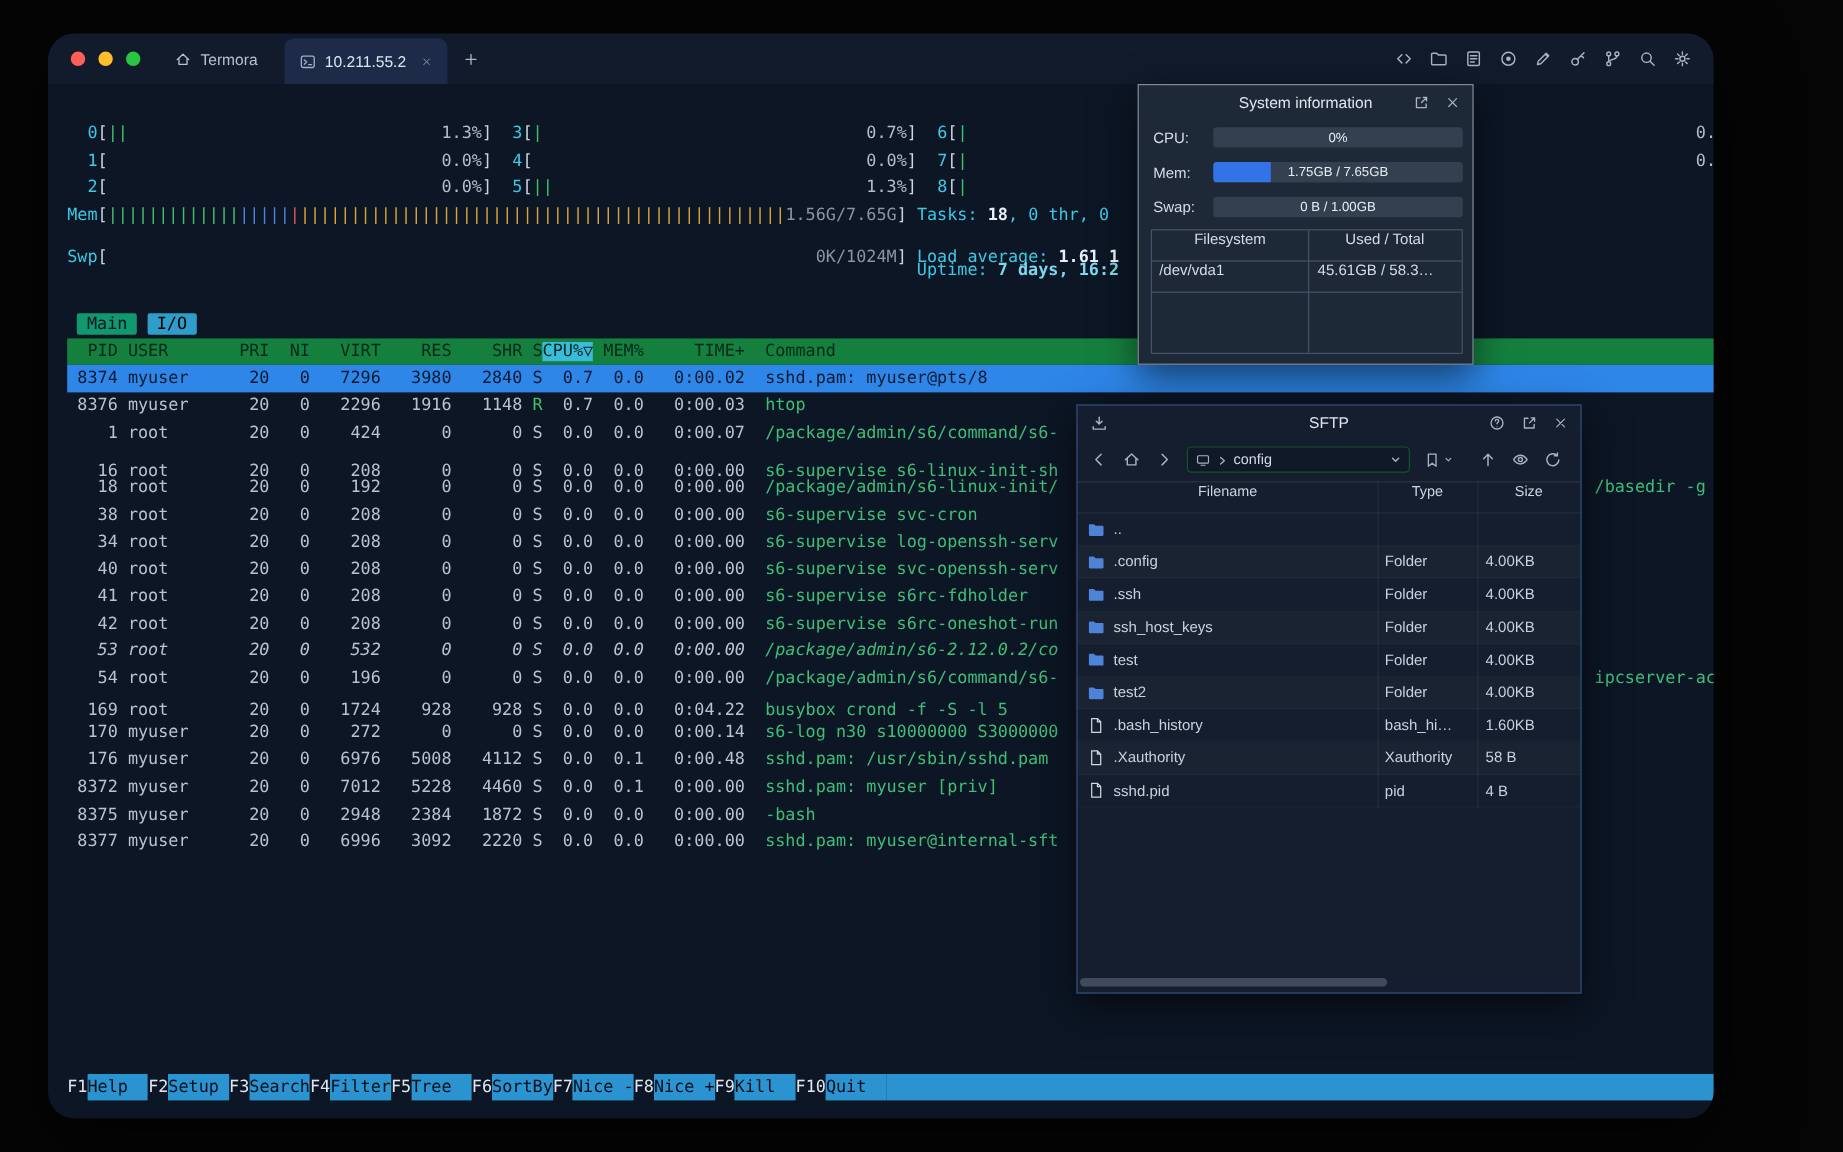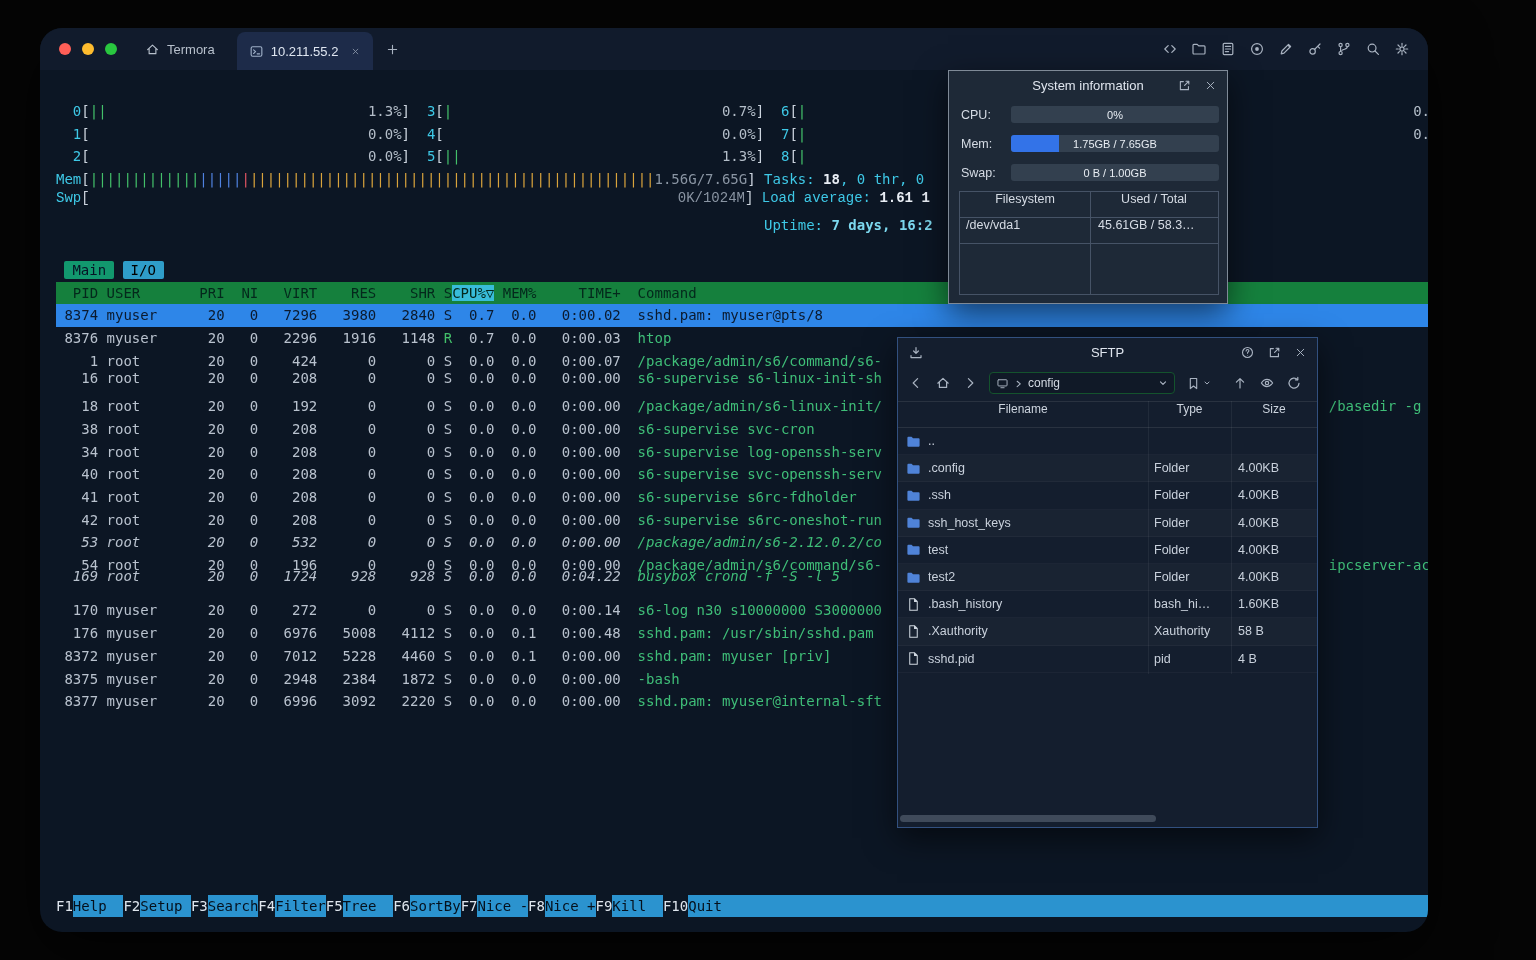--- a/index.html
+++ b/index.html
@@ -199,37 +199,37 @@
         <span class="fk">
           <span class="fkk">F10</span>
           <span class="fkl">Quit  </span>
         </span>
         <span class="ffill"></span>
       </div>
   <div class="tline" style="top: 0px;"><span class="c-cyan">  0</span><span class="c-fg">[</span><span class="p-green">||</span>                               <span class="c-pct">1.3%</span><span class="c-fg">]</span><span class="c-cyan">  3</span><span class="c-fg">[</span><span class="p-green">|</span>                                <span class="c-pct">0.7%</span><span class="c-fg">]</span><span class="c-cyan">  6</span><span class="c-fg">[</span><span class="p-green">|</span>                                                                        <span class="c-pct">0.7%</span><span class="c-fg">]</span></div>
       <div class="tline" style="top: 22.7px;"><span class="c-cyan">  1</span><span class="c-fg">[</span><span class="p-green"></span>                                 <span class="c-pct">0.0%</span><span class="c-fg">]</span><span class="c-cyan">  4</span><span class="c-fg">[</span><span class="p-green"></span>                                 <span class="c-pct">0.0%</span><span class="c-fg">]</span><span class="c-cyan">  7</span><span class="c-fg">[</span><span class="p-green">|</span>                                                                        <span class="c-pct">0.7%</span><span class="c-fg">]</span></div>
       <div class="tline" style="top: 45.4px;"><span class="c-cyan">  2</span><span class="c-fg">[</span><span class="p-green"></span>                                 <span class="c-pct">0.0%</span><span class="c-fg">]</span><span class="c-cyan">  5</span><span class="c-fg">[</span><span class="p-green">||</span>                               <span class="c-pct">1.3%</span><span class="c-fg">]</span><span class="c-cyan">  8</span><span class="c-fg">[</span><span class="p-green">|</span>                                                                            <span class="c-pct"></span><span class="c-fg">]</span></div>
       <div class="tline" style="top: 68.1px;"><span class="c-cyan">Mem</span><span class="c-fg">[</span><span class="p-green">|||||||||||||</span><span class="p-blue">|||||</span><span class="p-red">|</span><span class="p-yellow">||||||||||||||||||||||||||||||||||||||||||||||||</span><span class="c-dim">1.56G/7.65G</span><span class="c-fg">]</span> <span class="c-cyan">Tasks: </span><span class="c-bold">18</span><span class="c-cyan">, 0 thr, 0 </span></div>
-      <div class="tline" style="top: 87px; font-family: Liberation Mono, monospace;"><span class="c-cyan">Swp</span><span class="c-fg">[</span>                                                                      <span class="c-dim">0K/1024M</span><span class="c-fg">]</span> <span class="c-cyan">Load average: </span><span class="c-bold">1.61 1</span></div>
+      <div class="tline" style="top: 103px;"><span class="c-cyan">Swp</span><span class="c-fg">[</span>                                                                      <span class="c-dim">0K/1024M</span><span class="c-fg">]</span> <span class="c-cyan">Load average: </span><span class="c-bold">1.61 1</span></div>
       <div class="tline" style="top: 113.5px;">                                                                                    <span class="c-cyan">Uptime: </span><span class="c-upt">7 days, 16:2</span></div>
       <div class="tline" style="top: 158.9px;"> <span class="vt vt-main">Main</span> <span class="vt vt-io">I/O</span></div>
       <div class="tline hdr" style="top: 181.6px;"><span>  PID USER       PRI  NI   VIRT    RES    SHR S</span><span class="hsort">CPU%▽</span><span> MEM%     TIME+  Command</span></div>
       <div class="tline sel" style="top: 204.3px;"><span> 8374 myuser      20   0   7296   3980   2840 </span><span class="">S</span><span>  0.7  0.0   0:00.02  </span><span class="c-cmd">sshd.pam: myuser@pts/8</span></div>
       <div class="tline" style="top: 227px;"><span> 8376 myuser      20   0   2296   1916   1148 </span><span class="p-green">R</span><span>  0.7  0.0   0:00.03  </span><span class="c-cmd">htop</span></div>
       <div class="tline" style="top: 249.7px;"><span>    1 root        20   0    424      0      0 </span><span class="">S</span><span>  0.0  0.0   0:00.07  </span><span class="c-cmd">/package/admin/s6/command/s6-</span></div>
-      <div class="tline" style="top: 267px;"><span>   16 root        20   0    208      0      0 </span><span class="">S</span><span>  0.0  0.0   0:00.00  </span><span class="c-cmd">s6-supervise s6-linux-init-sh</span></div>
+      <div class="tline" style="top: 282px;"><span>   16 root        20   0    208      0      0 </span><span class="">S</span><span>  0.0  0.0   0:00.00  </span><span class="c-cmd">s6-supervise s6-linux-init-sh</span></div>
       <div class="tline" style="top: 295.1px;"><span>   18 root        20   0    192      0      0 </span><span class="">S</span><span>  0.0  0.0   0:00.00  </span><span class="c-cmd">/package/admin/s6-linux-init/                                                     /basedir -g 3000</span></div>
       <div class="tline" style="top: 317.8px;"><span>   38 root        20   0    208      0      0 </span><span class="">S</span><span>  0.0  0.0   0:00.00  </span><span class="c-cmd">s6-supervise svc-cron</span></div>
       <div class="tline" style="top: 340.5px;"><span>   34 root        20   0    208      0      0 </span><span class="">S</span><span>  0.0  0.0   0:00.00  </span><span class="c-cmd">s6-supervise log-openssh-serv</span></div>
       <div class="tline" style="top: 363.2px;"><span>   40 root        20   0    208      0      0 </span><span class="">S</span><span>  0.0  0.0   0:00.00  </span><span class="c-cmd">s6-supervise svc-openssh-serv</span></div>
       <div class="tline" style="top: 385.9px;"><span>   41 root        20   0    208      0      0 </span><span class="">S</span><span>  0.0  0.0   0:00.00  </span><span class="c-cmd">s6-supervise s6rc-fdholder</span></div>
       <div class="tline" style="top: 408.6px;"><span>   42 root        20   0    208      0      0 </span><span class="">S</span><span>  0.0  0.0   0:00.00  </span><span class="c-cmd">s6-supervise s6rc-oneshot-run</span></div>
       <div class="tline" style="top: 431.3px; font-style: italic;"><span>   53 root        20   0    532      0      0 </span><span class="">S</span><span>  0.0  0.0   0:00.00  </span><span class="c-cmd">/package/admin/s6-2.12.0.2/co</span></div>
       <div class="tline" style="top: 454px;"><span>   54 root        20   0    196      0      0 </span><span class="">S</span><span>  0.0  0.0   0:00.00  </span><span class="c-cmd">/package/admin/s6/command/s6-                                                     ipcserver-access</span></div>
-      <div class="tline" style="top: 465px; font-style: italic;"><span>  169 root        20   0   1724    928    928 </span><span class="">S</span><span>  0.0  0.0   0:04.22  </span><span class="c-cmd">busybox crond -f -S -l 5</span></div>
+      <div class="tline" style="top: 481px;"><span>  169 root        20   0   1724    928    928 </span><span class="">S</span><span>  0.0  0.0   0:04.22  </span><span class="c-cmd">busybox crond -f -S -l 5</span></div>
       <div class="tline" style="top: 499.4px;"><span>  170 myuser      20   0    272      0      0 </span><span class="">S</span><span>  0.0  0.0   0:00.14  </span><span class="c-cmd">s6-log n30 s10000000 S3000000</span></div>
       <div class="tline" style="top: 522.1px;"><span>  176 myuser      20   0   6976   5008   4112 </span><span class="">S</span><span>  0.0  0.1   0:00.48  </span><span class="c-cmd">sshd.pam: /usr/sbin/sshd.pam </span></div>
       <div class="tline" style="top: 544.8px;"><span> 8372 myuser      20   0   7012   5228   4460 </span><span class="">S</span><span>  0.0  0.1   0:00.00  </span><span class="c-cmd">sshd.pam: myuser [priv]</span></div>
       <div class="tline" style="top: 567.5px;"><span> 8375 myuser      20   0   2948   2384   1872 </span><span class="">S</span><span>  0.0  0.0   0:00.00  </span><span class="c-cmd">-bash</span></div>
       <div class="tline" style="top: 590.2px;"><span> 8377 myuser      20   0   6996   3092   2220 </span><span class="">S</span><span>  0.0  0.0   0:00.00  </span><span class="c-cmd">sshd.pam: myuser@internal-sft</span></div>
     </div>
 
   <div class="panel sysinfo">
     <div class="p-titlebar">
       <span class="p-title">System information</span>

